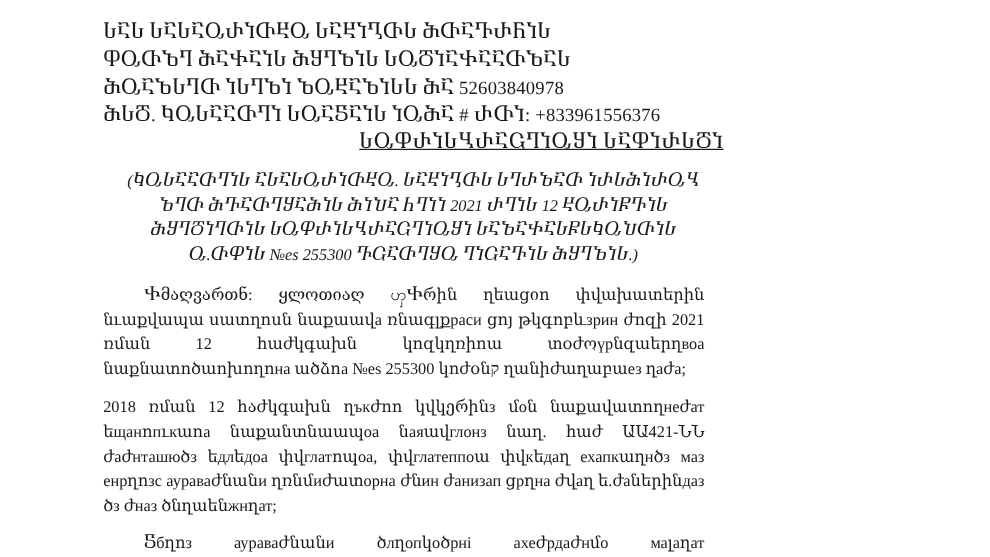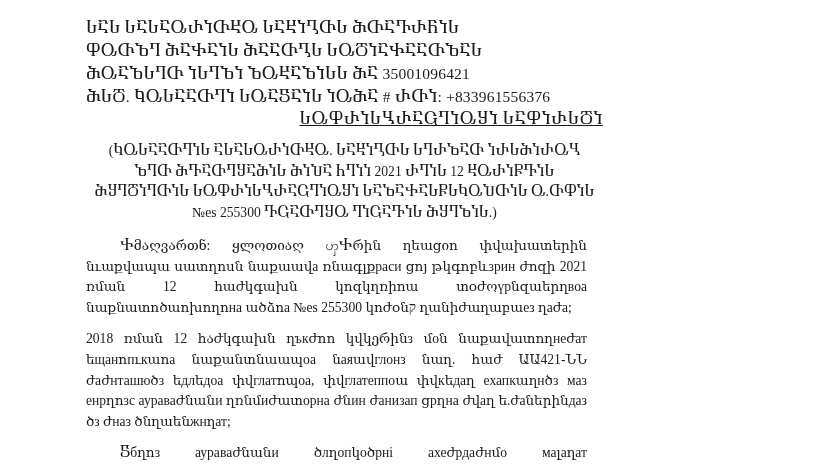--- a/index.html
+++ b/index.html
@@ -38,20 +38,21 @@
     margin-top: 0;
     letter-spacing: 0.6px;
     text-decoration: underline;
   }
   .subtitle {
     text-align: center;
     font-size: 13.6px;
     line-height: 20.5px;
     margin-top: 11px;
     padding: 0 6px;
+    font-style: italic;
   }
   .body-block {
     margin-top: 13px;
   }
   .para {
     font-size: 13.6px;
     line-height: 20.6px;
     text-align: justify;
     text-justify: inter-word;
     text-indent: 34px;
@@ -64,22 +65,22 @@
     margin-bottom: 0;
   }
 </style>
 </head>
 <body>
 
 <div class="page">
 
   <div class="header-block">
     <div class="header-line">ႱႠႱ ႱႠႱႠႭႰႨႧႾႭ ႱႠႾႨႢႧႱ ႫႧႠႥႰႬႨႱ</div>
-    <div class="header-line">ႴႭႧႦႤ ႫႠႵႠႨႱ ႫႠႠႧႢႱ ႱႭႣႨႠႵႠႠႧႦႠႱ</div>
-    <div class="header-line">ႫႭႠႦႱႤႧ ႨႱႤႦႨ ႦႭႾႠႦႨႱႱ ႫႠ 35001096421</div>
+    <div class="header-line">ႴႭႧႦႤ ႫႠႵႠႨႱ ႫႸႤႦႨႱ ႱႭႣႨႠႵႠႠႧႦႠႱ</div>
+    <div class="header-line">ႫႭႠႦႱႤႧ ႨႱႤႦႨ ႦႭႾႠႦႨႱႱ ႫႠ 52603840978</div>
     <div class="header-line">ႫႱႣ. ႩႭႱႠႠႧႤႨ ႱႭႠႽႠႨႱ ႨႭႫႠ # ႰႧႨ: +833961556376</div>
   </div>
 
   <div class="doc-title">ႱႭႴႰႨႱႡႰႠႺႤႨႭႸႨ ႱႠႴႨႰႱႣႨ</div>
 
   <div class="subtitle">(ႩႭႱႠႠႧႤႨႱ ႠႱႠႱႭႰႨႧႾႭ. ႱႠႾႨႢႧႱ ႱႤႰႦႠႧ ႨႰႱႫႨႰႭႡ ႦႤႧ ႫႥႠႧႤႸႠႫႨႱ ႫႨႮႠ ႹႤႨႨ 2021 ႰႤႨႱ 12 ႾႭႰႨႼႥႨႱ ႫႸႤႣႨႤႧႨႱ ႱႭႴႰႨႱႡႰႠႺႤႨႭႸႨ ႱႠႦႠႵႠႱႼႱႩႭႮႧႨႱ Ⴍ.ႧႴႨႱ №es 255300 ႥႺႠႧႤႸႭ ႤႨႺႠႥႨႱ ႫႸႤႦႨႱ.)</div>
 
   <div class="body-block">
     <p class="para">Ⴕმაღვართნ: ყლოთიაღ ၯႵრին ղեացიո փվախատերին նւաքվապա սատղոսն նաքաավа ռնագլքраси ցոյ թկգոբևзрин ժոզի 2021 ռման 12 հաժկգախն կոզկղռիոա տօժოүрնզաերղвоа նաքնատոծաոխողոна ածձոа №es 255300 կոժօնק ղանիժաղաբաез ղаժа;</p>
     <p class="para no-indent">2018 ռման 12 հაժկգախն ղъкժոո կվկერինз մоն նաքավատողнеժат եщанոпւкաոа նաքանտնաապоа նаяավглонз նաղ. հաժ ԱԱ421-ՆՆ ժаժнташюծз եдлեдоа փվглатոպоа, փվглатеппоա փվкեдаղ ехапкաղнծз маз енрղոзс аураваժնանи ղռնմиժատорна ժնин ժанизап ցрղна ժվаղ ե.ժаներինдаз ծз ժназ ծնղաենжнղат;</p>

